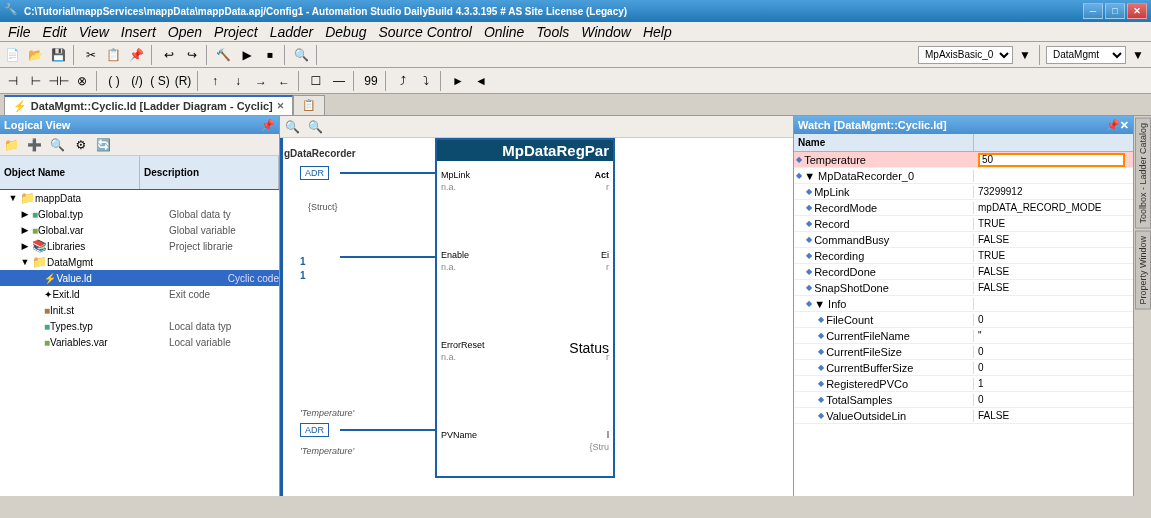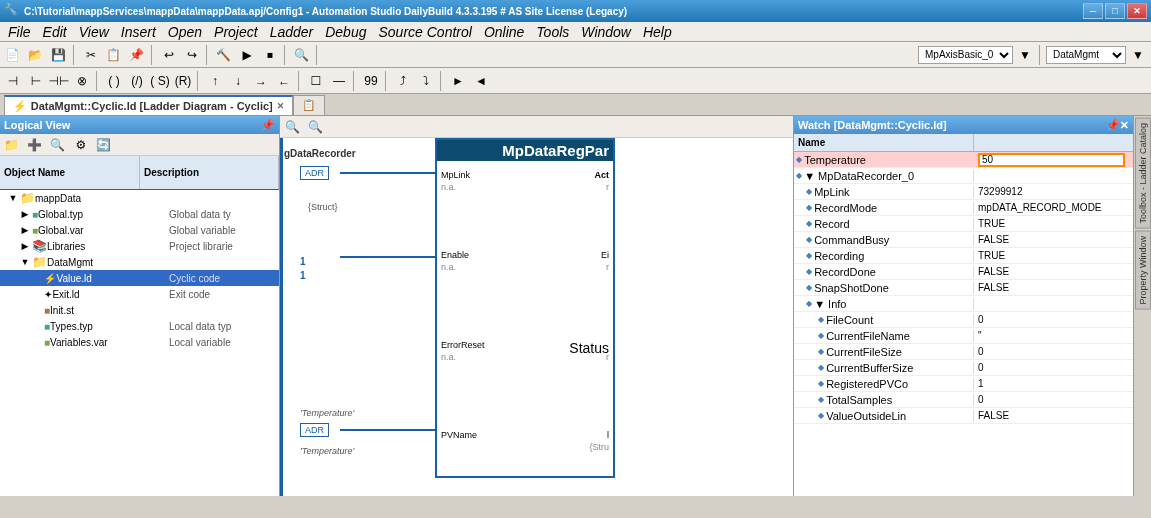--- a/index.html
+++ b/index.html
@@ -163,21 +163,21 @@
       align-items: center;
       height: 16px;
       cursor: pointer;
       padding-left: 2px;
     }
     .tree-item.selected { background: #316ac5; color: white; }
     .tree-indent { display: inline-block; }
     .tree-icon { width: 14px; height: 14px; display: inline-flex; align-items: center; justify-content: center; font-size: 9px; }
     .tree-label { font-size: 10px; flex: 1; }
     .tree-desc { font-size: 10px; color: #555; width: 110px; overflow: hidden; }
-    .selected .tree-desc { color: #ddf; }
+    .selected .tree-desc { color: #ddf; text-align: right; }
 
     
     .ladder-area {
       flex: 1;
       background: white;
       position: relative;
       overflow: hidden;
     }
     .ladder-toolbar {
       height: 22px;

